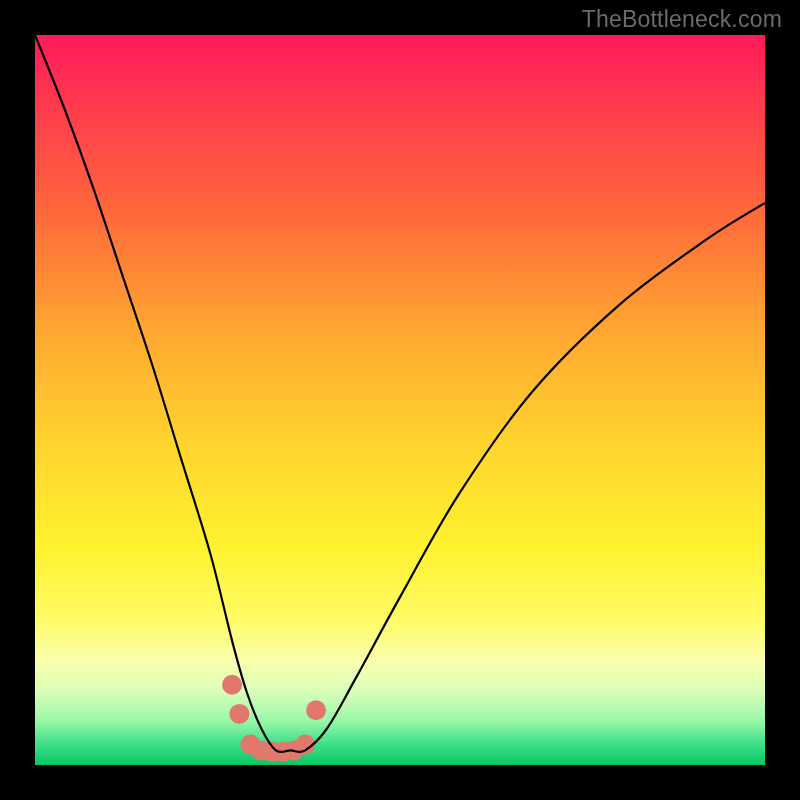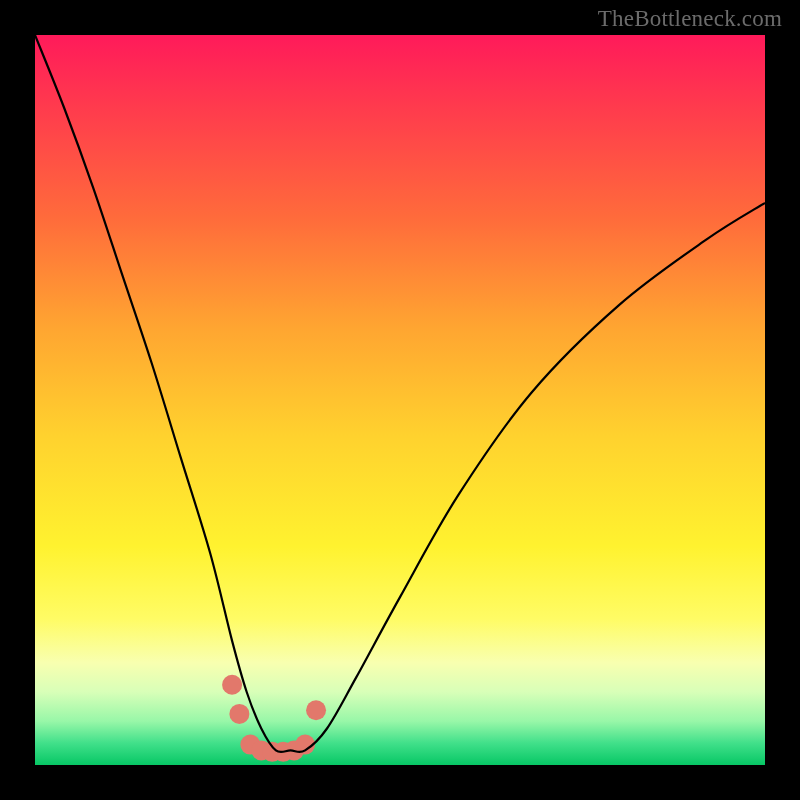--- a/index.html
+++ b/index.html
@@ -28,21 +28,21 @@
       #d8ffb8 90%,
       #98f7a8 94%,
       #41e08a 97%,
       #07c765 100%
     );
   }
   .watermark {
     position: absolute;
     top: 6px;
     right: 18px;
-    font-family: Liberation Serif, serif;
+    font-family: Liberation Sans, sans-serif;
     font-size: 23px;
     font-weight: 500;
     color: #6b6b6b;
     letter-spacing: 0.2px;
   }
   svg.curve {
     position: absolute;
     left: 0;
     top: 0;
   }

